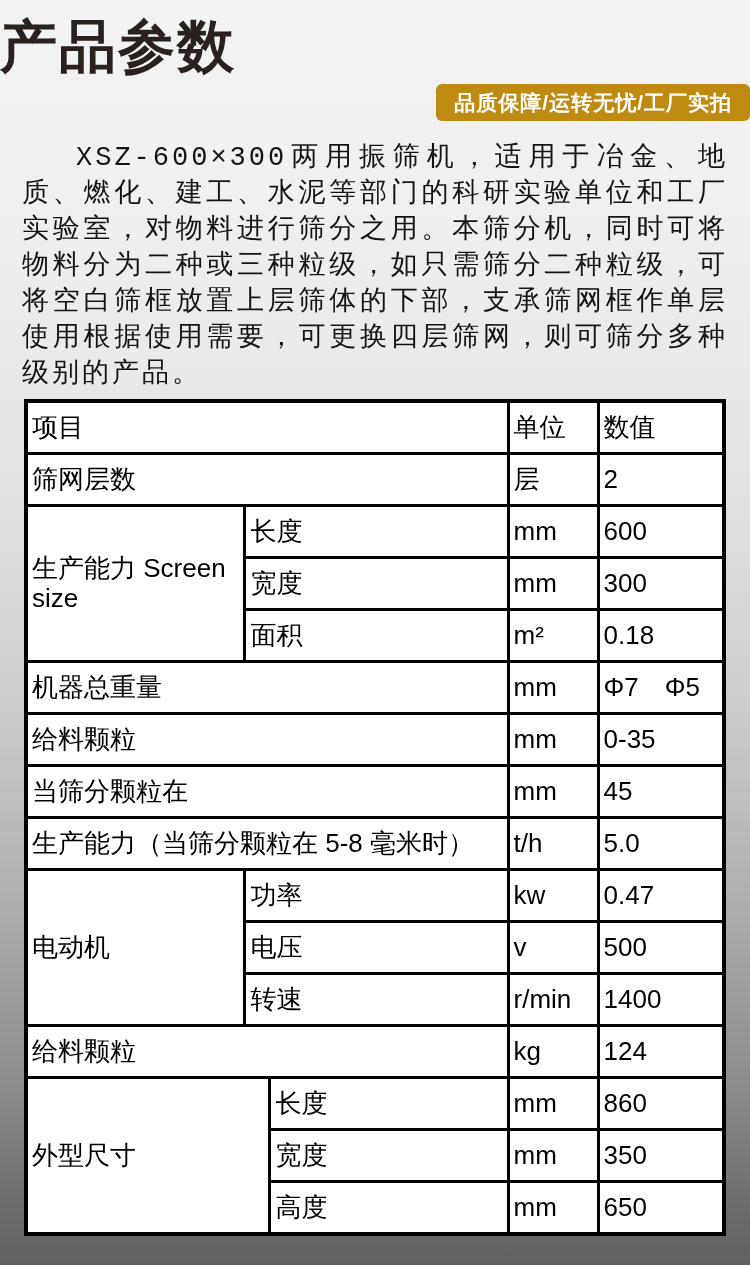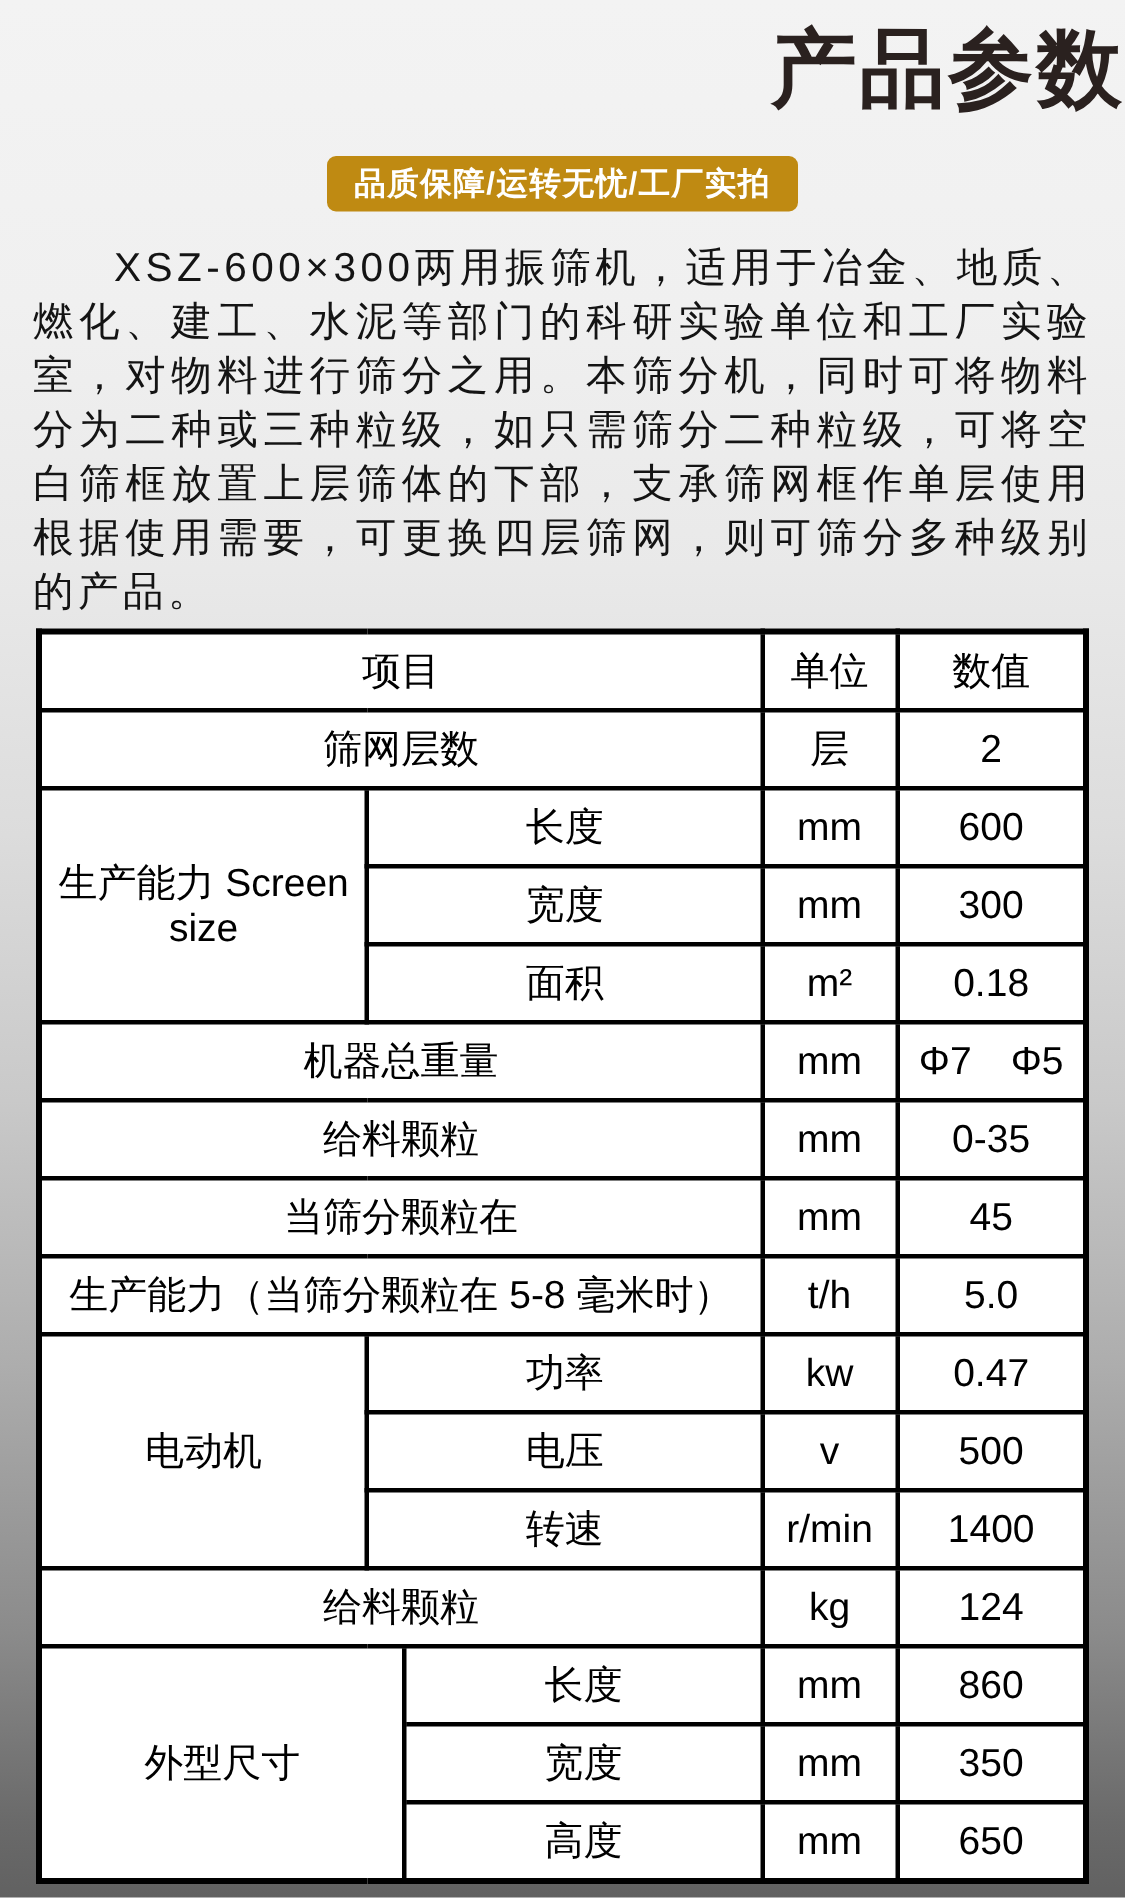--- a/index.html
+++ b/index.html
@@ -10,31 +10,30 @@
     width: 750px;
     height: 1265px;
     overflow: hidden;
     font-family: "Liberation Sans", "DejaVu Sans", sans-serif;
     background: linear-gradient(180deg,
       #f3f3f3 0%, #f0f0f0 16%, #e9e9e9 30%, #dcdcdc 44%,
       #c9c9c9 58%, #adadad 72%, #8b8b8b 86%, #6a6a6a 96%, #616161 100%);
   }
   .page-title {
     margin: 8px 0 0 0;
-    text-align: right;
+    text-align: left;
     font-size: 57px;
     line-height: 76px;
     font-weight: 900;
     color: #2a211f;
     letter-spacing: 2px;
-    padding-left: 44px;
   }
   .badge-wrap {
-    text-align: center;
-    margin-top: 20px;
+    text-align: right;
+    margin-top: 0;
     height: 38px;
   }
   .badge {
     display: inline-block;
     background: #bf8a12;
     color: #ffffff;
     font-size: 21px;
     font-weight: bold;
     letter-spacing: 1px;
     line-height: 37px;
@@ -42,34 +41,34 @@
     border-radius: 6px;
   }
   .desc {
     margin: 18px 22px 0 22px;
     font-size: 27px;
     line-height: 36px;
     letter-spacing: 3px;
     color: #141414;
     text-align: justify;
     text-indent: 2em;
+    font-family: Liberation Mono, monospace;
   }
   table.spec-table {
     border-collapse: collapse;
     margin: 7px auto 0 auto;
     width: 698px;
     table-layout: fixed;
     background: #ffffff;
     border: 4px solid #000000;
   }
   table.spec-table td {
     border: 3px solid #000000;
     height: 49px;
     padding: 0 4px;
-    text-align: center;
     vertical-align: middle;
     font-size: 26px;
     color: #000000;
     line-height: 1.15;
     overflow: hidden;
   }
   td.group-cell { font-size: 26px; }
 </style>
 </head>
 <body>

